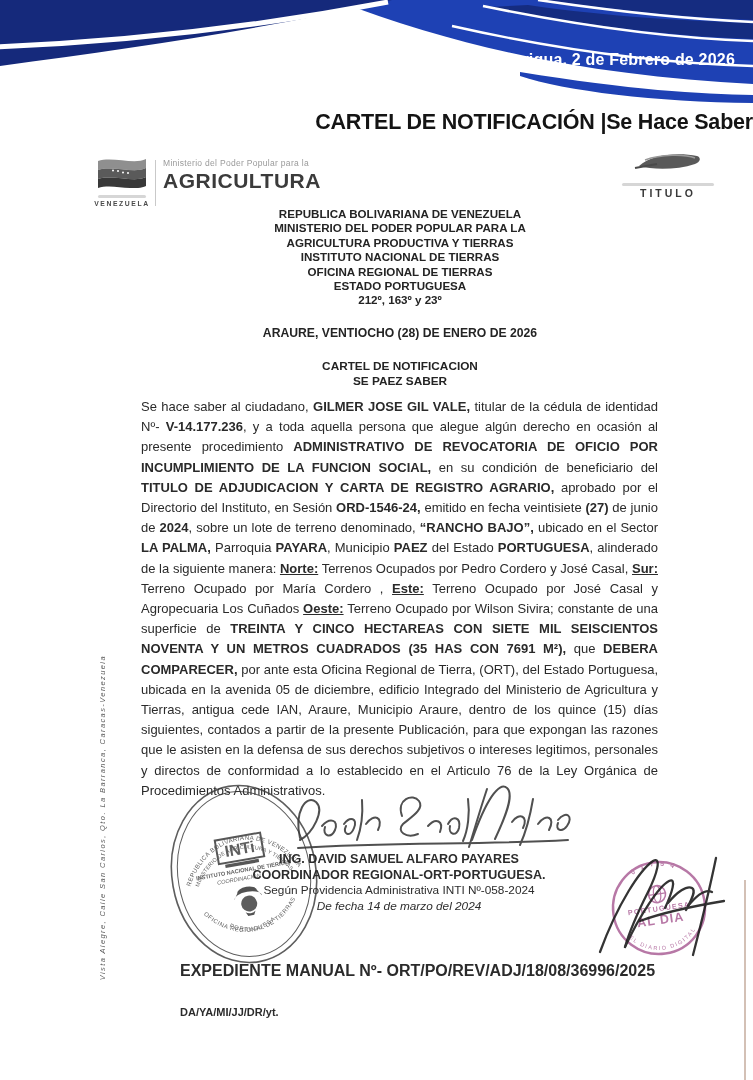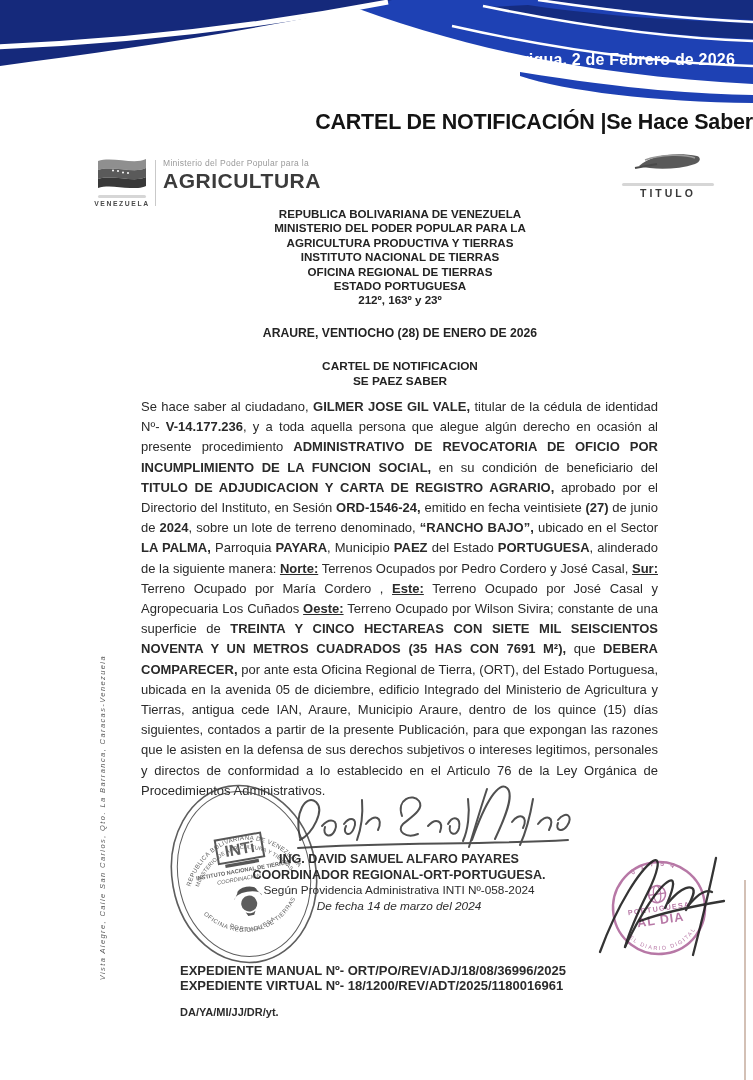--- a/index.html
+++ b/index.html
@@ -34,21 +34,21 @@
              color:#2a2a2a;text-align:justify;}
   .body-text .b{font-weight:700;}
   .body-text .u{text-decoration:underline;}
   
   .sig-text{position:absolute;left:184px;top:841px;width:430px;text-align:center;color:#2c2c2c;margin-top:10px;}
   .sig-text .nm{font-size:12.6px;font-weight:700;line-height:16px;}
   .sig-text .rl{font-size:12.6px;font-weight:700;line-height:16px;}
   .sig-text .pv{font-size:11.8px;line-height:15.5px;}
   .sig-text .pd{font-size:11.8px;line-height:15.5px;font-style:italic;}
   
-  .expedientes{position:absolute;left:180px;top:963px;font-size:13px;font-weight:700;color:#2b2b2b;line-height:15px;}
+  .expedientes{position:absolute;left:180px;top:963px;font-size:16px;font-weight:700;color:#2b2b2b;line-height:15px;text-align:center;}
   .initials{position:absolute;left:180px;top:1006px;font-size:11px;font-weight:700;color:#2b2b2b;}
   
   .side-note{position:absolute;left:98px;top:595px;height:445px;display:flex;align-items:center;}
   .side-note span{writing-mode:vertical-rl;transform:rotate(180deg);font-size:7.5px;font-style:italic;
                   color:#5a5a5a;letter-spacing:1.4px;white-space:nowrap;}
   
   .scan-edge{position:absolute;left:744px;top:880px;width:2px;height:200px;background:rgba(139,90,60,.38);}
   svg text{font-family:"Liberation Sans",sans-serif;}
 </style>
 </head>
@@ -203,21 +203,20 @@
       <path d="M625,947 C640,915 659,886 669,881 C677,877 672,893 665,908"></path>
       <path d="M668,903 C677,892 687,885 692,888 C697,891 690,902 686,910"></path>
       <path d="M688,906 C697,895 706,889 712,892"></path>
       <path d="M716,858 C709,892 700,928 693,955"></path>
       <path d="M640,921 C664,912 694,906 724,901"></path>
     </g>
   </svg>
 
   <div class="expedientes">
     <div>EXPEDIENTE MANUAL Nº- ORT/PO/REV/ADJ/18/08/36996/2025</div>
-    <div>EXPEDIENTE VIRTUAL Nº- 18/1200/REV/ADT/2025/1180016961</div>
   </div>
   <div class="initials">DA/YA/MI/JJ/DR/yt.</div>
 
   <div class="side-note">
     <span>Vista Alegre, Calle San Carlos, Qto. La Barranca, Caracas-Venezuela</span>
   </div>
 
   <div class="scan-edge"></div>
 
 </div>

